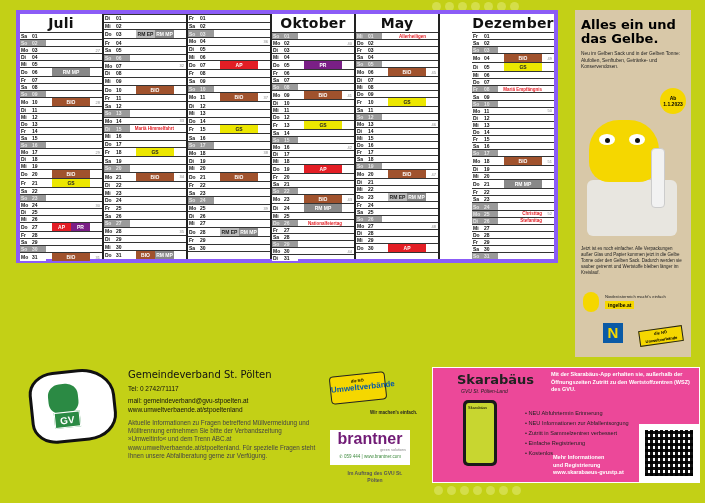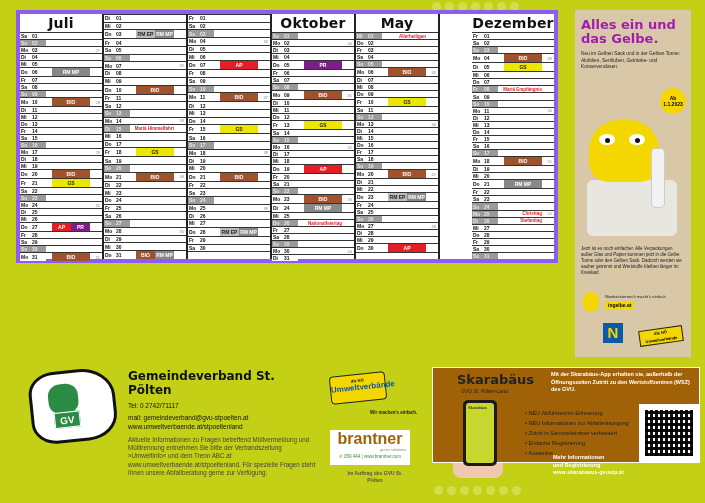--- a/index.html
+++ b/index.html
@@ -25,56 +25,56 @@
   .ev.GS { background: #ece700; color: #222; }
   .ev.AP { background: #e31e25; }
   .ev.PR { background: #7a1f86; }
   .ev.RMMP { background: #888; }
   .ev.RMEP { background: #bbb; color: #222; }
   .ev.half { flex: 0 0 50%; }
   .holiday { position: absolute; right: 12px; font-size: 4.5px; color: #e31e25; font-weight: bold; }
   .kw { position: absolute; right: 2px; font-size: 4px; color: #888; font-weight: normal; }
 
   #ad { position: absolute; left: 575px; top: 10px; width: 116px; height: 347px; background: #d8c8a8; padding: 8px 6px; }
-  #ad h2 { font-family: "DejaVu Sans", sans-serif; font-size: 13px; line-height: 14px; color: #a21caf; font-weight: bold; }
+  #ad h2 { font-family: "DejaVu Sans", sans-serif; font-size: 13px; line-height: 14px; color: #000000; font-weight: bold; }
   #ad .sub { font-size: 4.8px; line-height: 6.5px; margin-top: 5px; color: #222; }
   .badge { position: absolute; left: 85px; top: 78px; width: 26px; height: 26px; border-radius: 50%; background: #f5d700; font-size: 5px; font-weight: bold; text-align: center; padding-top: 7px; line-height: 6px; }
   .mascot { position: absolute; left: 14px; top: 110px; width: 70px; height: 62px; background: #f5d700; border-radius: 30px 30px 20px 20px; }
   .eye { position: absolute; width: 16px; height: 11px; background: #fff; border-radius: 50%; top: 14px; }
   .eye i { position: absolute; width: 5px; height: 5px; background: #111; border-radius: 50%; top: 4px; left: 6px; }
   .bottle { position: absolute; left: 76px; top: 138px; width: 14px; height: 60px; background: #f2f2f2; border-radius: 4px; border: 1px solid #ccc; }
   .trash { position: absolute; left: 12px; top: 170px; width: 90px; height: 56px; background: #e8e6e0; border-radius: 6px; }
   #ad .body2 { position: absolute; top: 236px; left: 6px; width: 104px; font-size: 4.5px; line-height: 6px; color: #222; }
   .minimascot { position: absolute; left: 8px; top: 282px; width: 16px; height: 20px; background: #f5d700; border-radius: 8px; }
   #ad .slogan { position: absolute; left: 30px; top: 284px; font-size: 4.2px; color: #222; }
   #ad .link { position: absolute; left: 30px; top: 291px; background: #f5d700; font-size: 5px; font-weight: bold; padding: 1px 3px; }
   .nlogo { position: absolute; left: 28px; top: 313px; width: 20px; height: 20px; background: #0a5aa6; color: #f5d700; font-size: 15px; font-weight: bold; text-align: center; line-height: 20px; }
   .umwelt-sm { position: absolute; left: 64px; top: 318px; width: 44px; height: 16px; background: #f5d700; border: 1px solid #222; font-size: 4px; text-align: center; line-height: 7px; transform: rotate(-8deg); font-weight: bold; }
 
   #gvu-logo { position: absolute; left: 30px; top: 370px; width: 86px; height: 72px; background: #fff; border: 3px solid #111; border-radius: 30% 40% 35% 30%; transform: rotate(-6deg); }
   .gvubox { position: absolute; left: 20px; top: 38px; width: 26px; height: 16px; background: #2b8a44; color: #fff; font-size: 10px; font-weight: bold; text-align: center; line-height: 16px; border: 1.5px solid #fff; }
   .tree { position: absolute; left: 16px; top: 10px; width: 30px; height: 30px; background: #2b8a44; border-radius: 40%; }
 
   #gvu-text { position: absolute; left: 128px; top: 369px; width: 190px; }
-  #gvu-text .title { font-family: "DejaVu Sans", sans-serif; font-weight: bold; font-size: 12px; color: #111; }
+  #gvu-text .title { font-family: "DejaVu Sans", sans-serif; font-weight: normal; font-size: 10px; color: #111; }
   #gvu-text .tel { font-size: 6.5px; margin-top: 5px; color: #111; }
   #gvu-text .mail { font-size: 6.5px; margin-top: 5px; color: #111; line-height: 8.5px; }
   #gvu-text .info { font-size: 6.3px; margin-top: 5px; color: #444; line-height: 8.2px; }
 
   #nou { position: absolute; left: 330px; top: 374px; width: 56px; height: 28px; background: #f5d700; border: 1.5px solid #222; border-radius: 4px; transform: rotate(-6deg); text-align: center; }
   #nou .a { font-size: 4px; font-weight: bold; display: block; margin-top: 3px; }
   #nou .b { font-size: 8px; font-weight: bold; color: #0a5aa6; display: block; }
   #nou-sl { position: absolute; left: 370px; top: 410px; font-size: 4.5px; font-weight: bold; color: #222; }
   #brantner { position: absolute; left: 330px; top: 430px; width: 80px; height: 35px; background: #fff; text-align: center; }
-  #brantner .logo { font-size: 16px; font-weight: bold; color: #a16207; line-height: 18px; display: block; }
+  #brantner .logo { font-size: 16px; font-weight: bold; color: #701a75; line-height: 18px; display: block; }
   #brantner .sub { font-size: 3.8px; color: #888; display: block; text-align: right; padding-right: 4px; }
   #brantner .tel { font-size: 4.5px; color: #3e8a3e; display: block; margin-top: 2px; }
   #auftrag { position: absolute; left: 345px; top: 470px; width: 60px; font-size: 5px; font-weight: bold; color: #555; text-align: center; line-height: 7px; }
 
-  #app { position: absolute; left: 432px; top: 367px; width: 268px; height: 96px; border: 1px solid #fff; background: #a16207; }
+  #app { position: absolute; left: 432px; top: 367px; width: 268px; height: 116px; border: 1px solid #fff; background: #ec4899; }
   .app-title { position: absolute; left: 24px; top: 4px; font-family: "DejaVu Sans", sans-serif; font-size: 13px; font-weight: bold; color: #222; }
   .app-sub { position: absolute; left: 28px; top: 20px; font-size: 5px; font-style: italic; color: #222; }
   .phone { position: absolute; left: 30px; top: 32px; width: 34px; height: 66px; background: #1a1a1a; border-radius: 5px; padding: 3px; }
   .phone .scr { width: 100%; height: 100%; background: #c8d630; border-radius: 3px; font-size: 4px; padding: 2px; }
   .hand { position: absolute; left: 20px; top: 70px; width: 50px; height: 40px; background: #f1c7b0; border-radius: 20px 20px 8px 8px; z-index: -1; }
   .app-head { position: absolute; left: 118px; top: 3px; width: 146px; font-size: 5.5px; font-weight: bold; color: #fff; line-height: 7.5px; }
   .app-list { position: absolute; left: 92px; top: 40px; font-size: 5.6px; color: #222; line-height: 10px; }
   .app-more { position: absolute; left: 120px; top: 86px; font-size: 5.5px; font-weight: bold; color: #fff; line-height: 7.5px; }
   .qr { position: absolute; right: 0; bottom: 0; width: 60px; height: 58px; background: #fff; padding: 6px; }
   .qr .grid { width: 100%; height: 100%; background:

